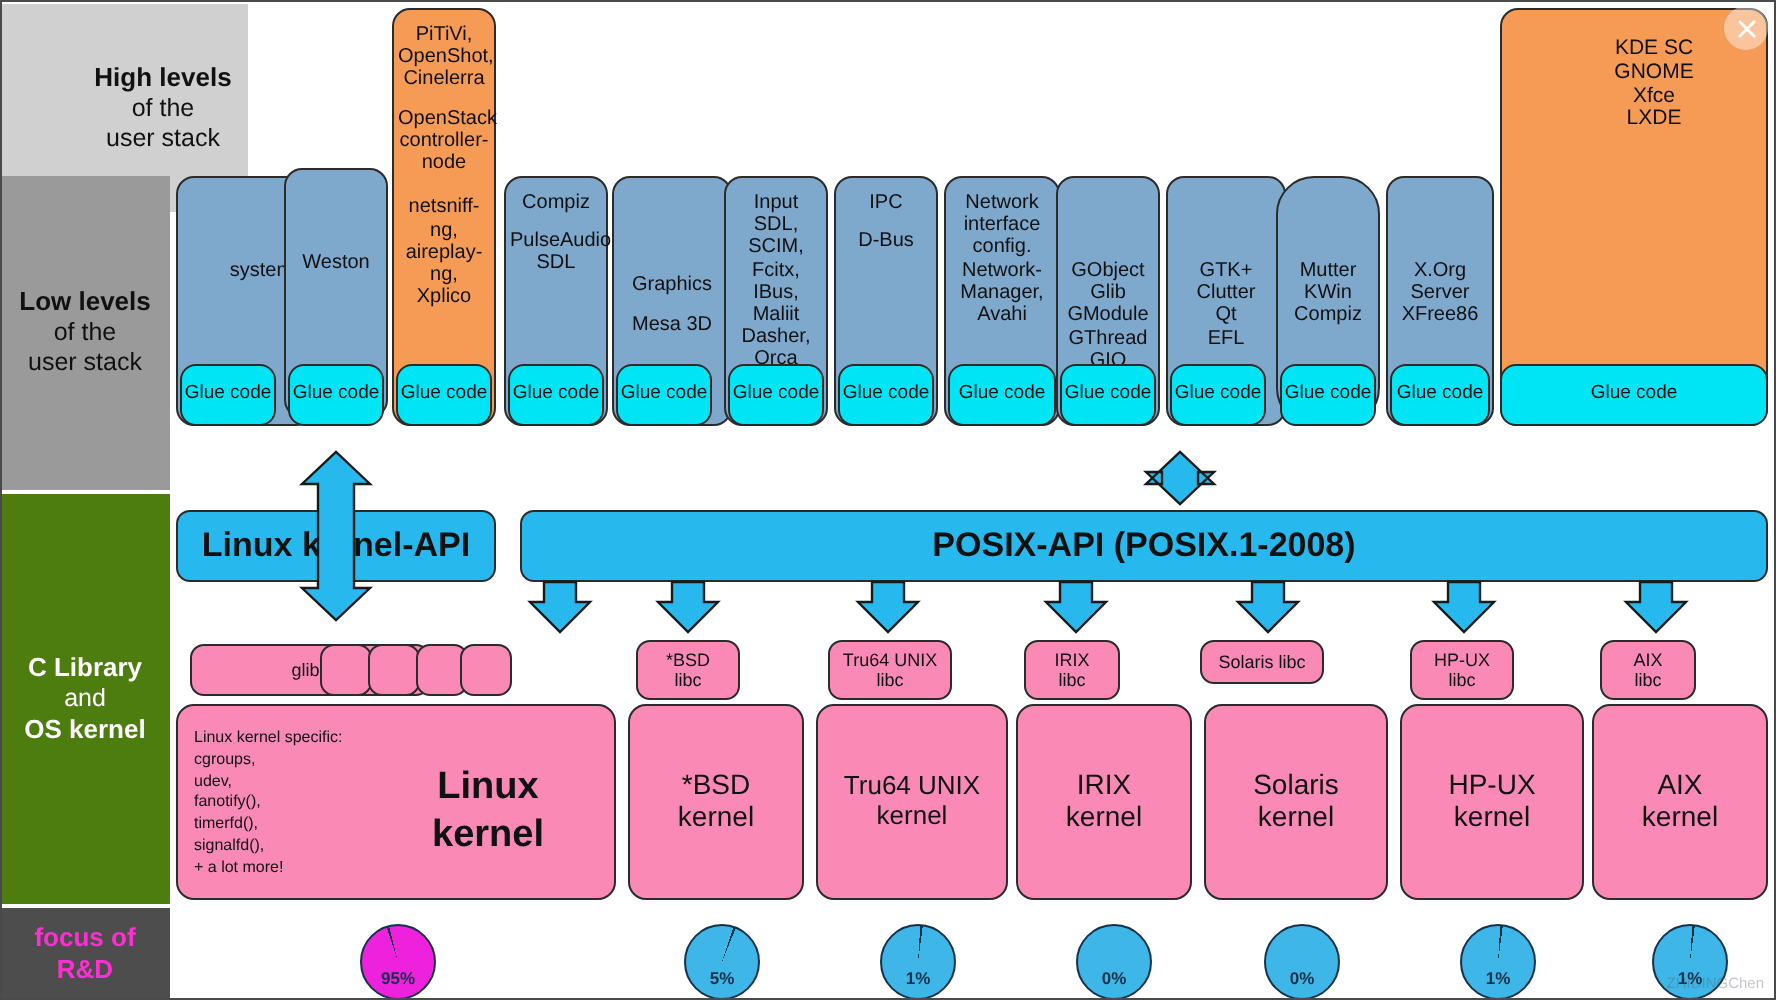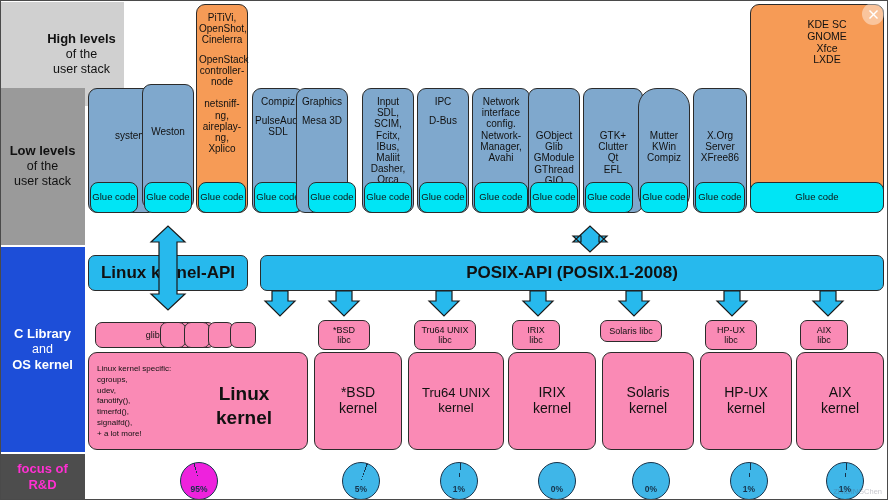--- a/index.html
+++ b/index.html
@@ -7,21 +7,21 @@
        font-family:"Liberation Sans",sans-serif;color:#111;}
   #root{position:relative;width:888px;height:500px;background:#ffffff;}
 
   
   .side{position:absolute;left:0;width:85px;display:flex;align-items:center;
         justify-content:center;text-align:center;line-height:1.22;}
   .side .l1{font-weight:bold;font-size:13px;}
   .side .l2{font-size:12.5px;}
   #side-high{top:2px;height:104px;background:#d0d0d0;padding-left:39px;}
   #side-low {top:88px;height:157px;background:#9a9a9a;}
-  #side-c   {top:247px;height:205px;background:#1d4ed8;color:#fff;}
+  #side-c   {top:247px;height:205px;background:#4d7c0f;color:#fff;}
   #side-c .l1{color:#fff;}
   #side-focus{top:454px;height:45px;background:#4d4d4d;color:#ff2fd2;
               font-weight:bold;font-size:13px;}
 
   
   .box{position:absolute;box-sizing:border-box;border:1.2px solid #2b2b2b;
        display:flex;align-items:center;justify-content:center;text-align:center;
        line-height:1.12;}
   .orange{background:#f69b56;}
   .blue  {background:#7fa8cd;}
@@ -149,21 +149,21 @@
         </div>
       </div>
       <div class="box cyan glue" style="left: 198px; top: 182px; width: 48px; height: 31px;">Glue code</div>
       <div class="box col blue" style="left: 252px; top: 88px; width: 52px; height: 125px;">
         <div class="inner">
           <div>Compiz</div>
           <div style="margin-top: 8px;">PulseAudio,<br>SDL</div>
         </div>
       </div>
       <div class="box cyan glue" style="left: 254px; top: 182px; width: 48px; height: 31px;">Glue code</div>
-      <div class="box col blue" style="left: 296px; top: 88px; width: 52px; height: 125px;">
+      <div class="box col blue" style="left: 306px; top: 88px; width: 60px; height: 125px; align-items: center;">
         <div class="inner">
           <div>Graphics</div>
           <div style="margin-top: 8px;">Mesa 3D</div>
         </div>
       </div>
       <div class="box cyan glue" style="left: 308px; top: 182px; width: 48px; height: 31px;">Glue code</div>
       <div class="box col blue" style="left: 362px; top: 88px; width: 52px; height: 125px;">
         <div class="inner">
           <div>Input<br>SDL,<br>SCIM,<br>Fcitx,<br>IBus,<br>Maliit<br>Dasher,<br>Orca</div>
         </div>

